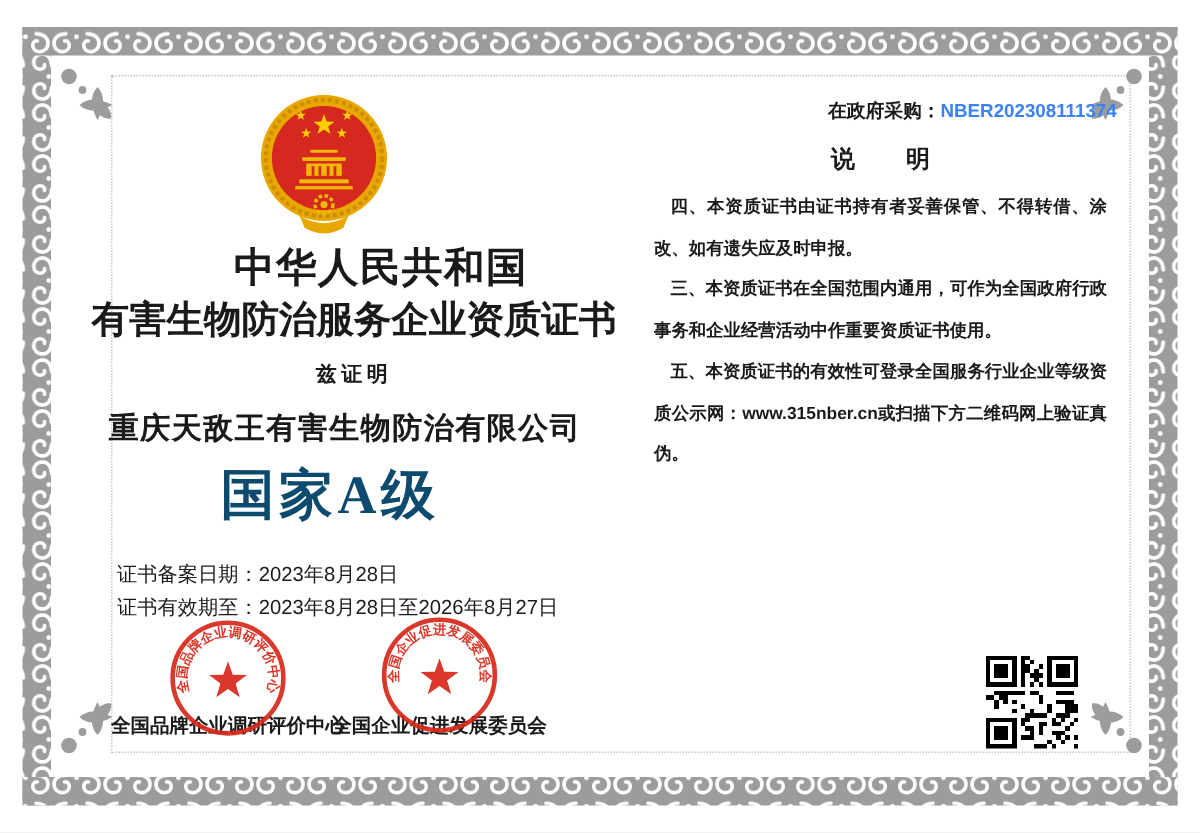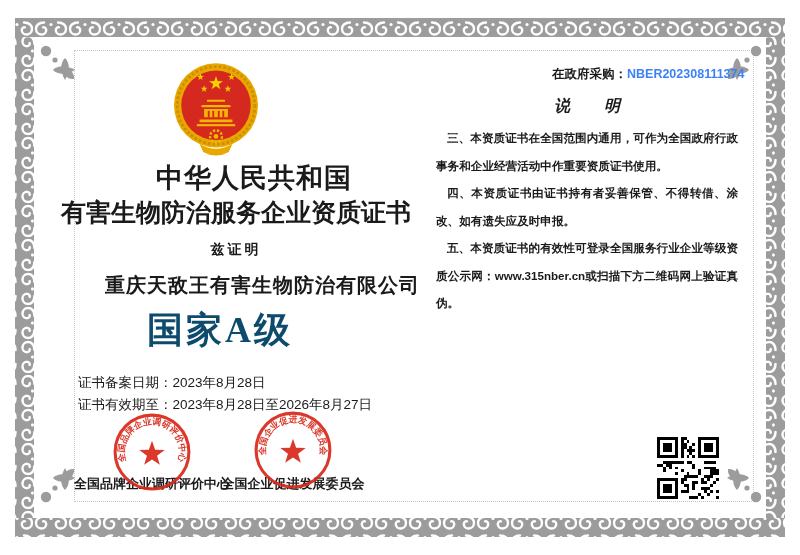--- a/index.html
+++ b/index.html
@@ -20,39 +20,39 @@
   .o-br{left:719px;top:460px;transform:scale(-1,-1);}
 
   
   .emblem{position:absolute;left:170px;top:56px;width:92px;height:106px;}
   .title1{position:absolute;left:64px;top:160px;width:380px;text-align:center;
     font-size:27px;font-weight:bold;letter-spacing:1px;}
   .title2{position:absolute;left:40px;top:196px;width:392px;text-align:center;
     font-size:25px;font-weight:bold;letter-spacing:0px;}
   .certify{position:absolute;left:46px;top:241px;width:380px;text-align:center;
     font-size:14px;font-weight:bold;letter-spacing:3px;}
-  .company{position:absolute;left:40px;top:272px;width:380px;text-align:right;
+  .company{position:absolute;left:40px;top:272px;width:380px;text-align:center;
     font-size:20px;font-weight:bold;letter-spacing:1px;}
   .grade{position:absolute;left:40px;top:306px;width:360px;text-align:center;
     font-family:"Liberation Serif","DejaVu Serif",serif;
     font-size:36px;font-weight:bold;letter-spacing:3px;}
   .dates{position:absolute;left:78px;top:372px;font-size:13.5px;font-weight:normal;line-height:22px;}
   .stamp{position:absolute;width:82px;height:82px;opacity:.93;}
   .stamp-left{left:111px;top:410px;}
   .stamp-right{left:252px;top:408px;}
   .stamp-label{position:absolute;top:475px;width:170px;text-align:center;
     font-size:13px;font-weight:bold;white-space:nowrap;}
   .sl-left{left:67px;}
   .sl-right{left:208px;}
 
   
   .cert-no{position:absolute;left:552px;top:66px;font-size:12.5px;font-weight:bold;white-space:nowrap;}
   .notes-heading{position:absolute;left:436px;top:96px;width:302px;text-align:center;
     font-size:16px;font-weight:bold;}
-  .notes-heading span{letter-spacing:34px;margin-right:-34px;font-style:italic;}
+  .notes-heading span{letter-spacing:34px;margin-right:-34px;}
   .notes{position:absolute;left:436px;top:124px;width:302px;
     font-size:11.6px;font-weight:bold;line-height:27.5px;
     text-align:justify;text-justify:inter-character;}
   .notes p{margin:0;text-indent:0.95em;}
   .qr{position:absolute;left:657px;top:437px;width:62px;height:62px;}
 </style>
 </head>
 <body>
 
 <div class="page">
@@ -200,22 +200,22 @@
 
   <div class="cert-no">
     <span>在政府采购：</span><span style="color:#3b82f6;">NBER202308111374</span>
   </div>
 
   <div class="notes-heading">
     <span>说明</span>
   </div>
 
   <div class="notes">
+    <p>四、本资质证书由证书持有者妥善保管、不得转借、涂改、如有遗失应及时申报。</p>
     <p>三、本资质证书在全国范围内通用，可作为全国政府行政事务和企业经营活动中作重要资质证书使用。</p>
-    <p>四、本资质证书由证书持有者妥善保管、不得转借、涂改、如有遗失应及时申报。</p>
     <p>五、本资质证书的有效性可登录全国服务行业企业等级资质公示网：www.315nber.cn或扫描下方二维码网上验证真伪。</p>
   </div>
 
   <svg class="qr" id="qr-svg" viewBox="0 0 21 21" shape-rendering="crispEdges">
       <rect x="0" y="0" width="1" height="1" fill="#000"></rect>
       <rect x="1" y="0" width="1" height="1" fill="#000"></rect>
       <rect x="2" y="0" width="1" height="1" fill="#000"></rect>
       <rect x="3" y="0" width="1" height="1" fill="#000"></rect>
       <rect x="4" y="0" width="1" height="1" fill="#000"></rect>
       <rect x="5" y="0" width="1" height="1" fill="#000"></rect>

